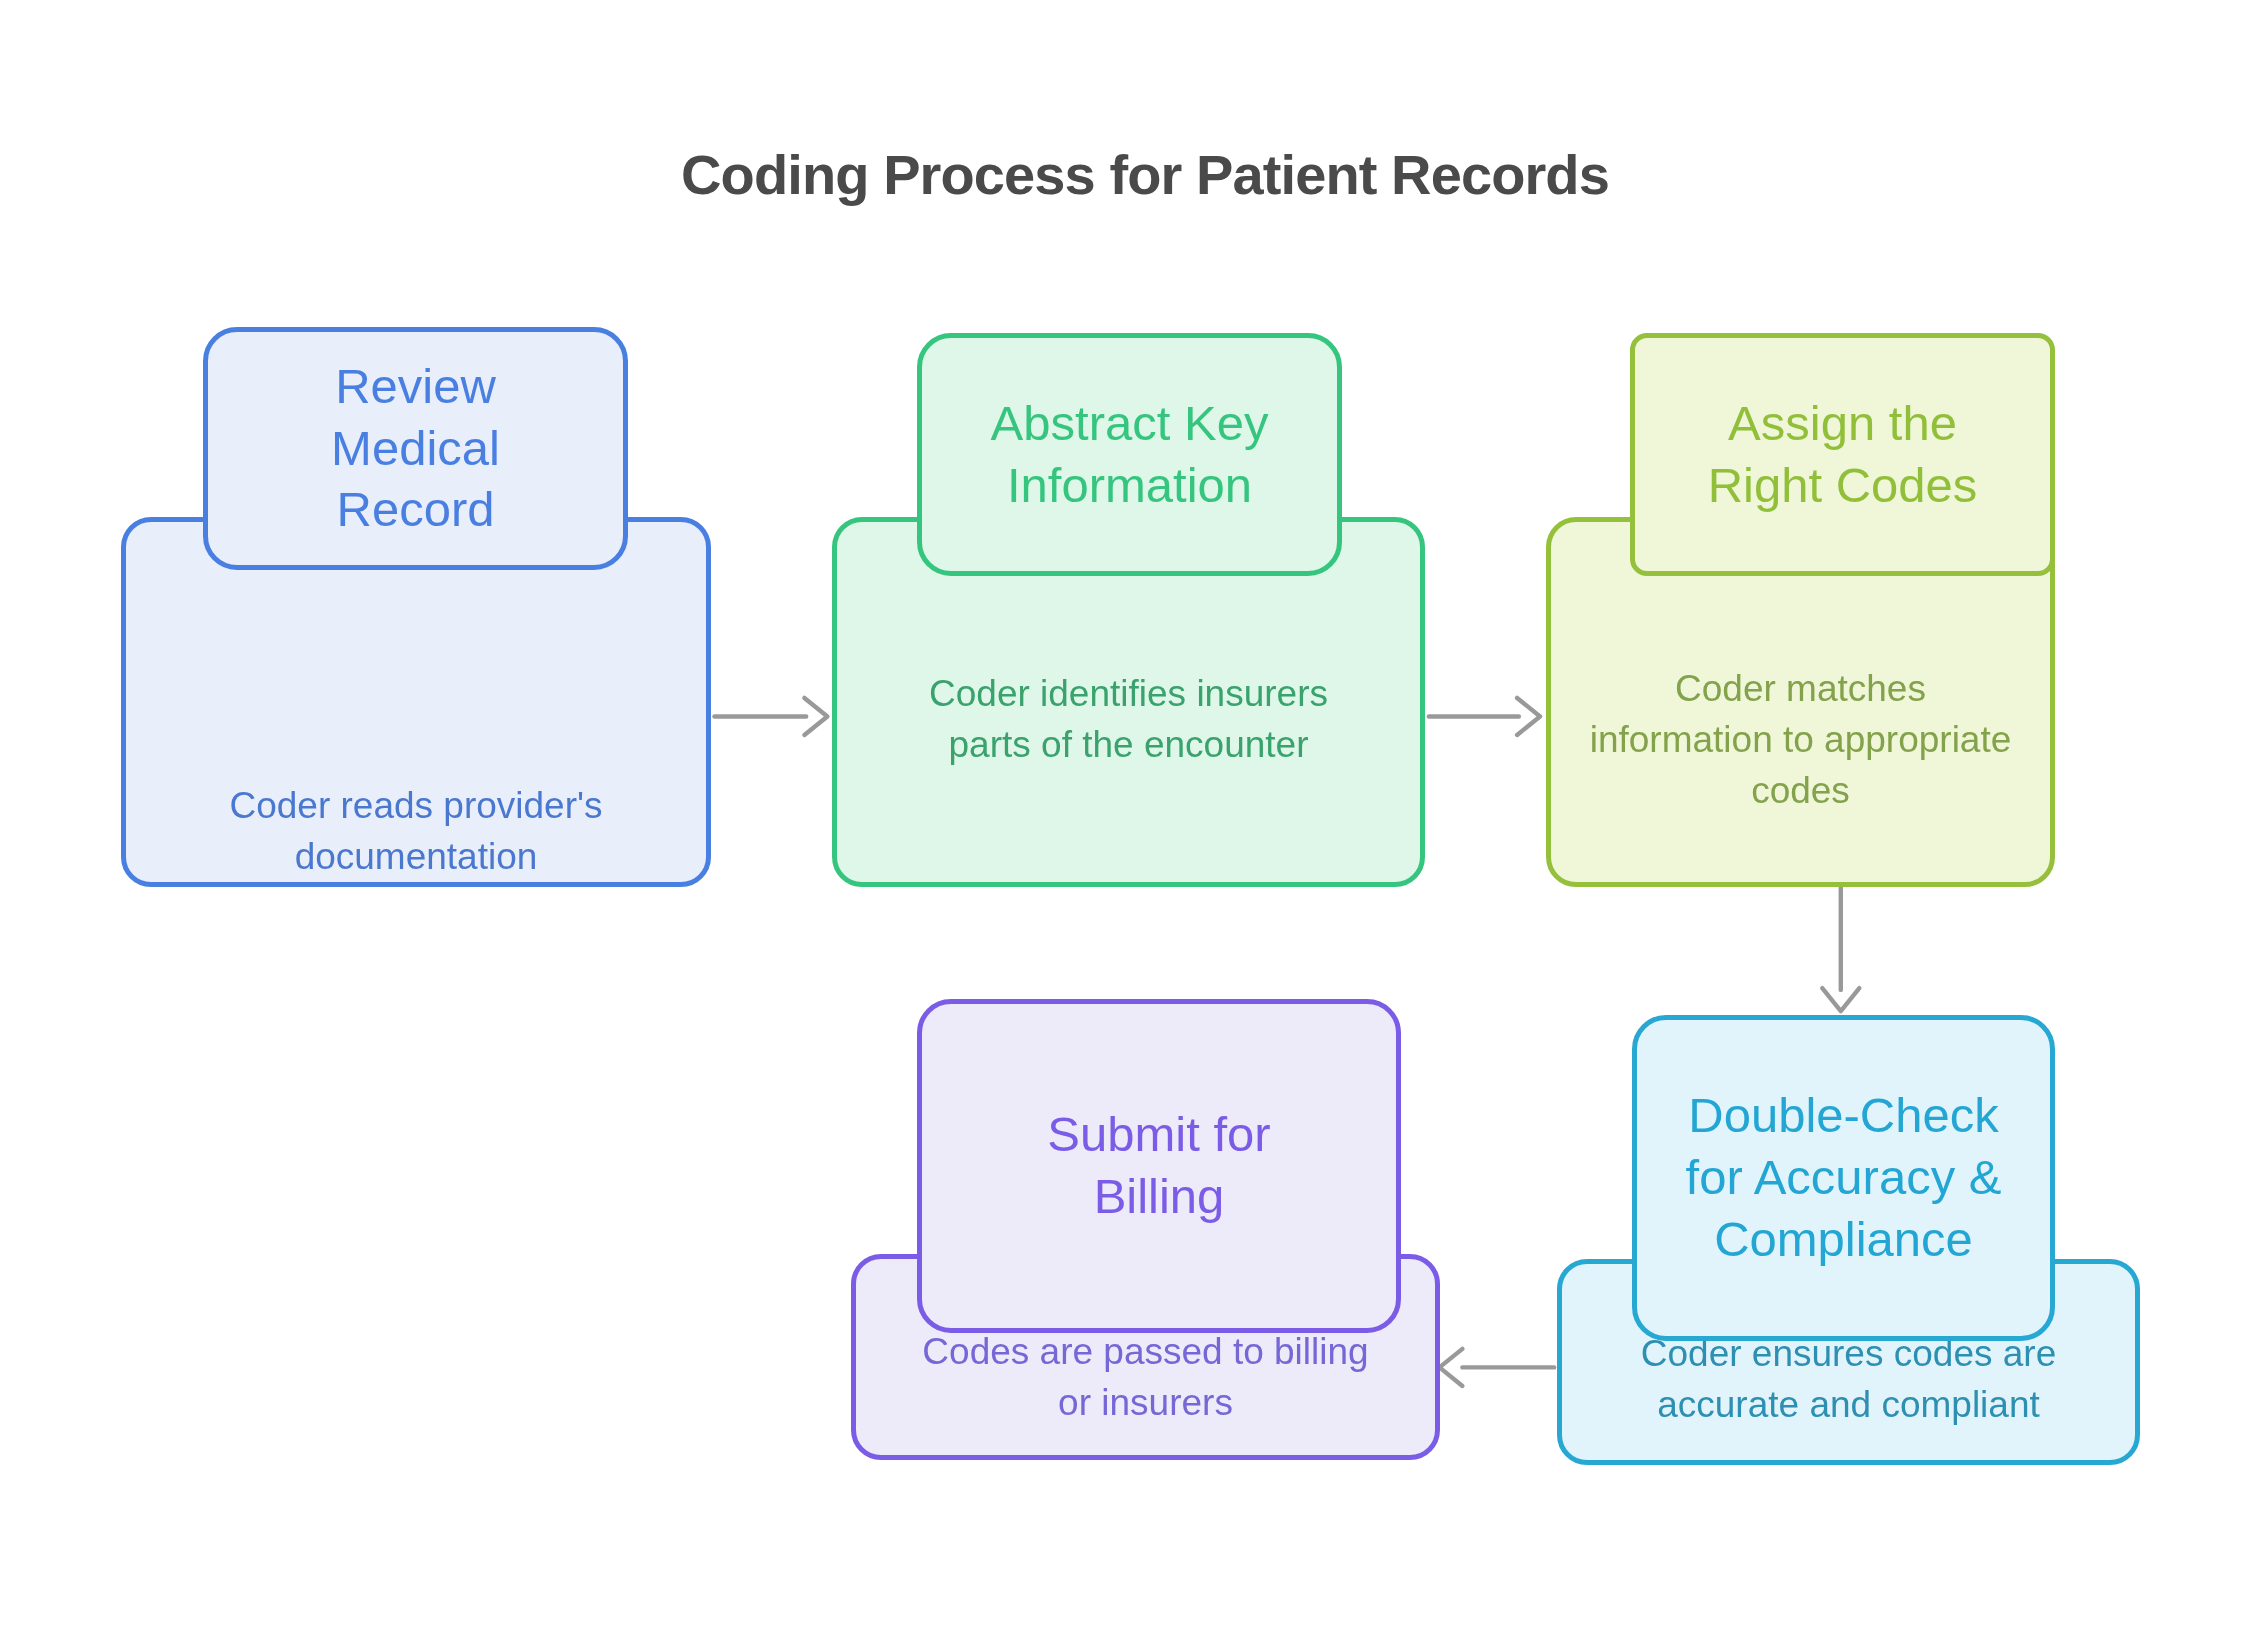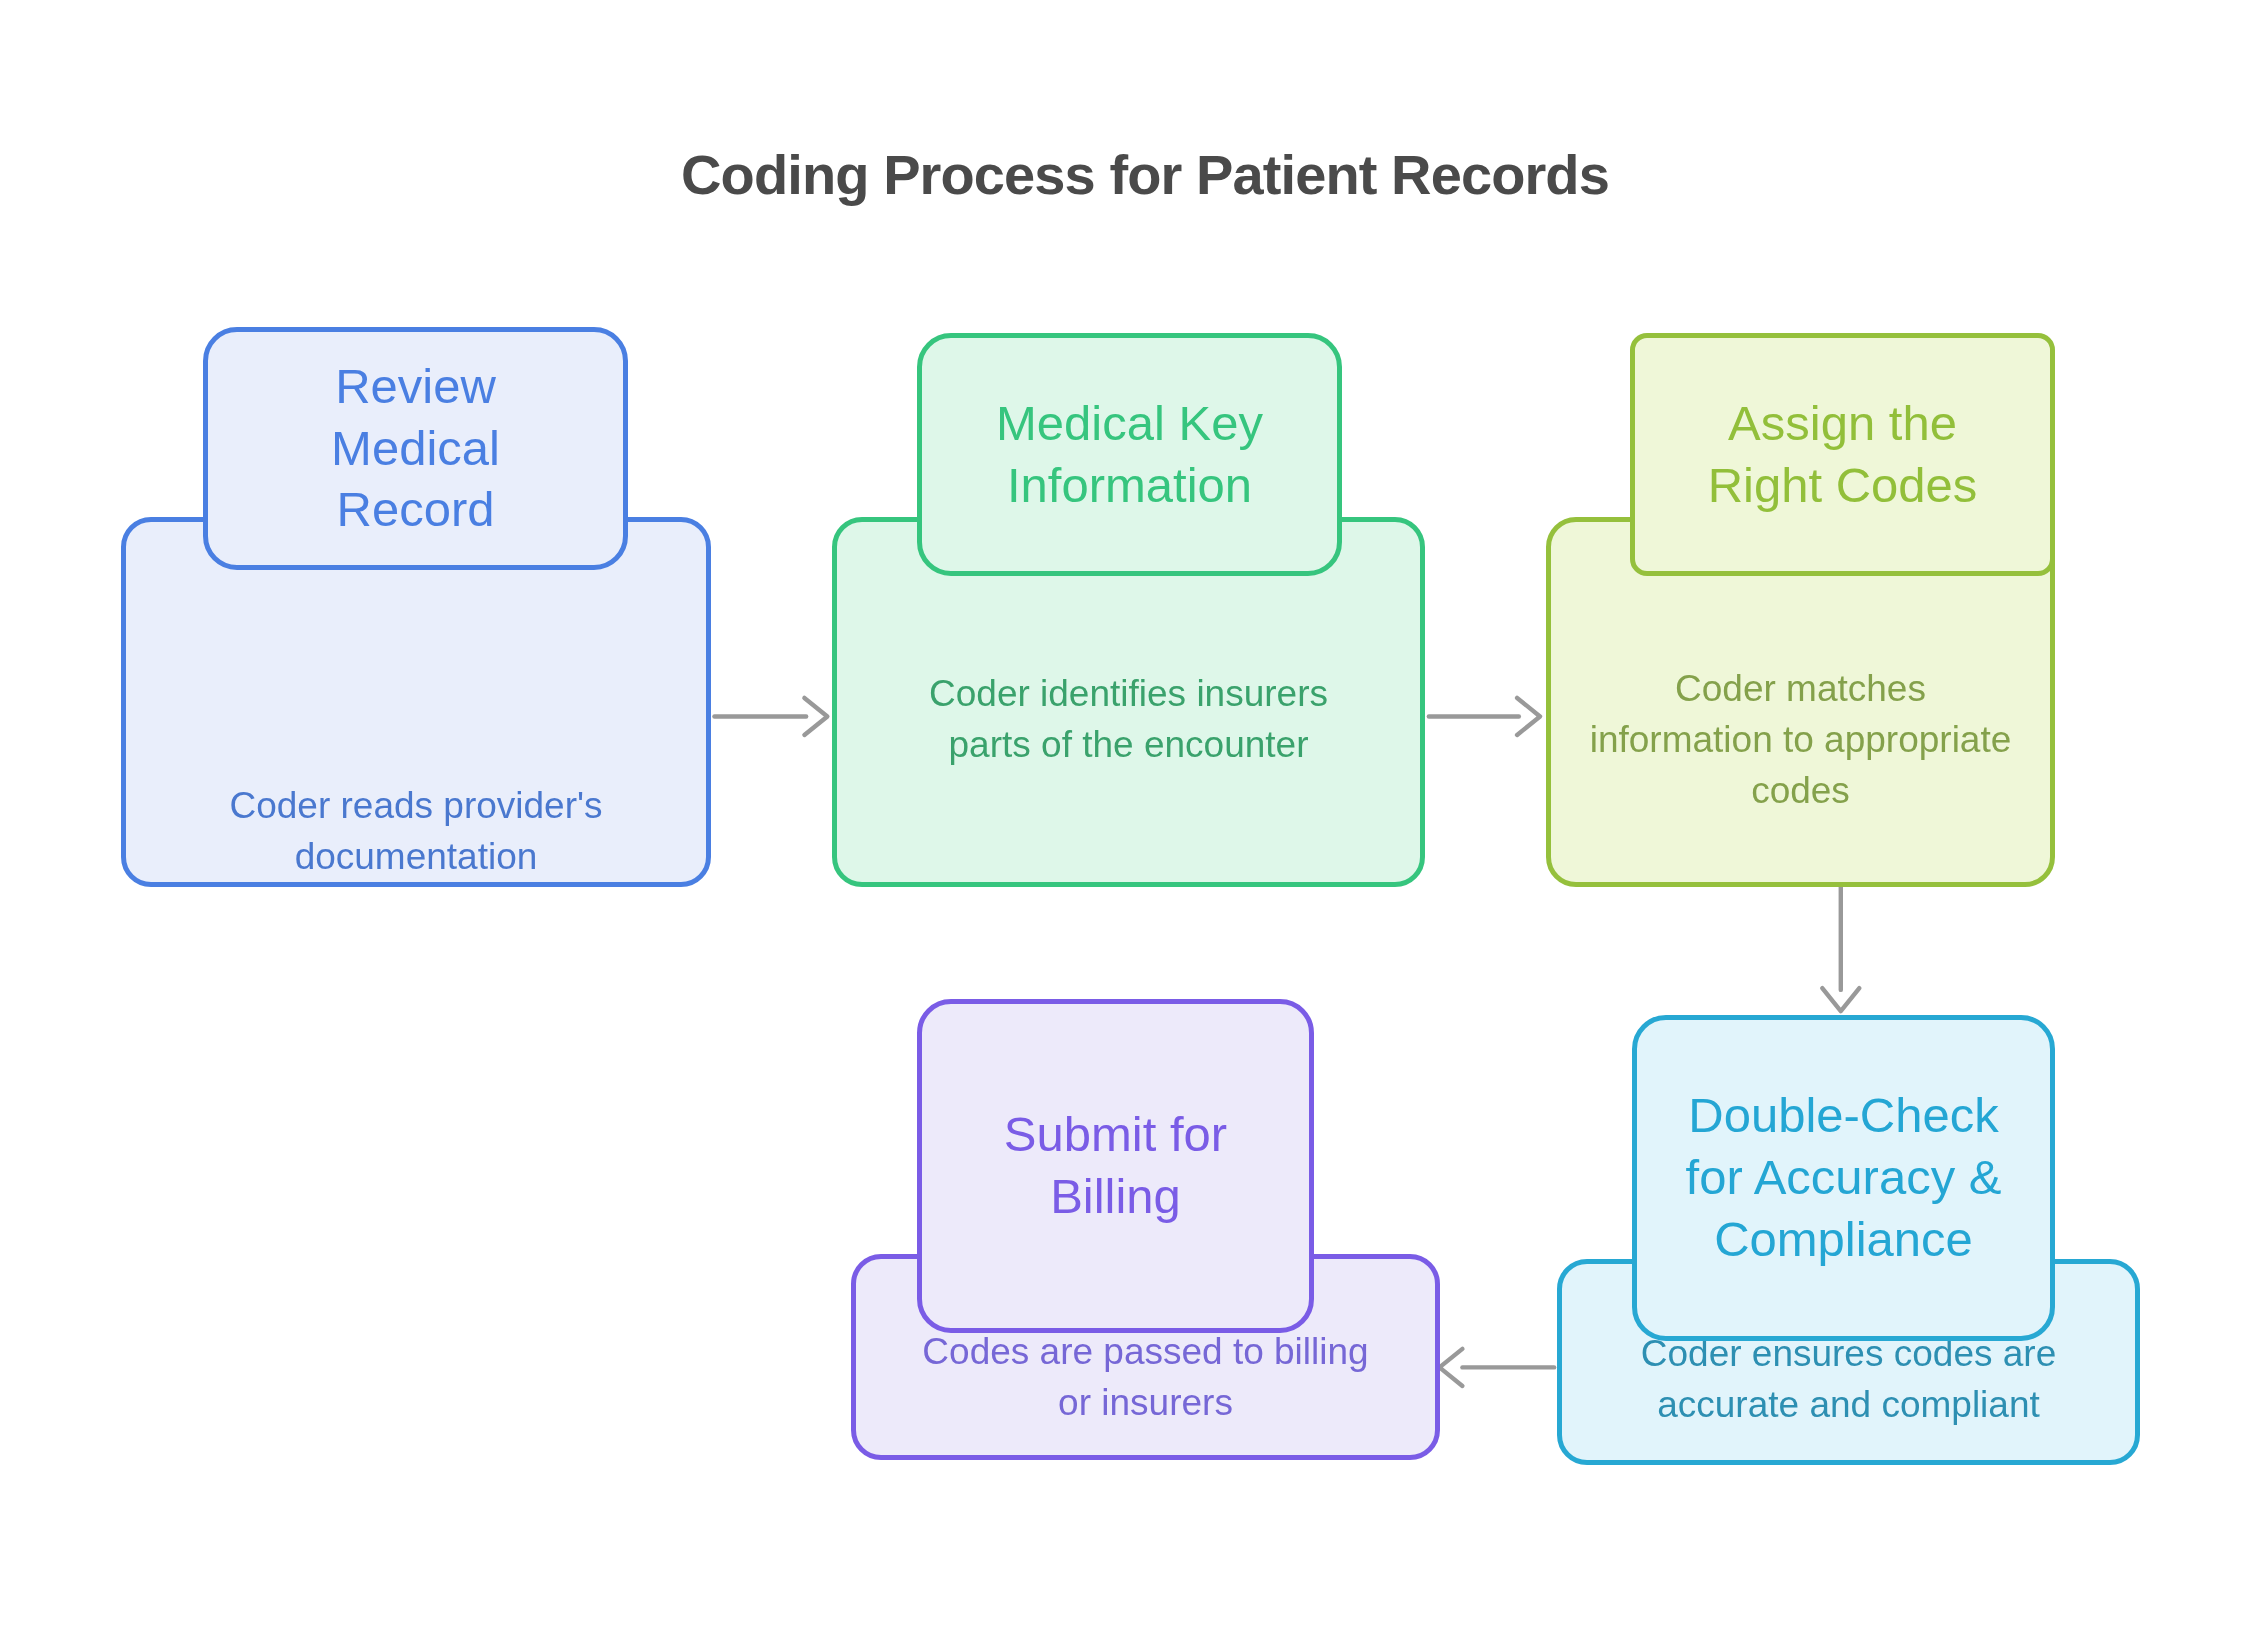--- a/index.html
+++ b/index.html
@@ -108,21 +108,21 @@
 Record</div>
     </div>
   </div>
 
   <div class="card" style="--accent: #36c57e; --fill: #def7e9; --title-color: #36c57e; --desc-color: #3aa26c;">
     <div class="card-body" style="left:832px; top:517px; width:593px; height:370px; padding-top:146px;">
       <div class="card-desc">Coder identifies insurers
 parts of the encounter</div>
     </div>
     <div class="card-header" style="left:917px; top:333px; width:425px; height:243px;">
-      <div class="card-title">Medical Key
+      <div class="card-title">Abstract Key
 Information</div>
     </div>
   </div>
 
   <div class="card" style="--accent: #95c03c; --fill: #eff7d8; --title-color: #92bf3a; --desc-color: #84a14b;">
     <div class="card-body" style="left:1546px; top:517px; width:509px; height:370px; padding-top:141px;">
       <div class="card-desc">Coder matches
 information to appropriate
 codes</div>
     </div>
@@ -142,20 +142,20 @@
 for Accuracy &amp;
 Compliance</div>
     </div>
   </div>
 
   <div class="card" style="--accent: #7a5ce6; --fill: #edeafa; --title-color: #7a5ce6; --desc-color: #7667d6;">
     <div class="card-body" style="left:834px; top:1254px; width:589px; height:206px; padding-top:67px;margin-left:17px;">
       <div class="card-desc">Codes are passed to billing
 or insurers</div>
     </div>
-    <div class="card-header" style="left:917px; top:999px; width:397px; height:334px;">
+    <div class="card-header" style="left:917px; top:999px; width:484px; height:334px;">
       <div class="card-title">Submit for
 Billing</div>
     </div>
   </div>
 
 </div>
 
 
 </body></html>

